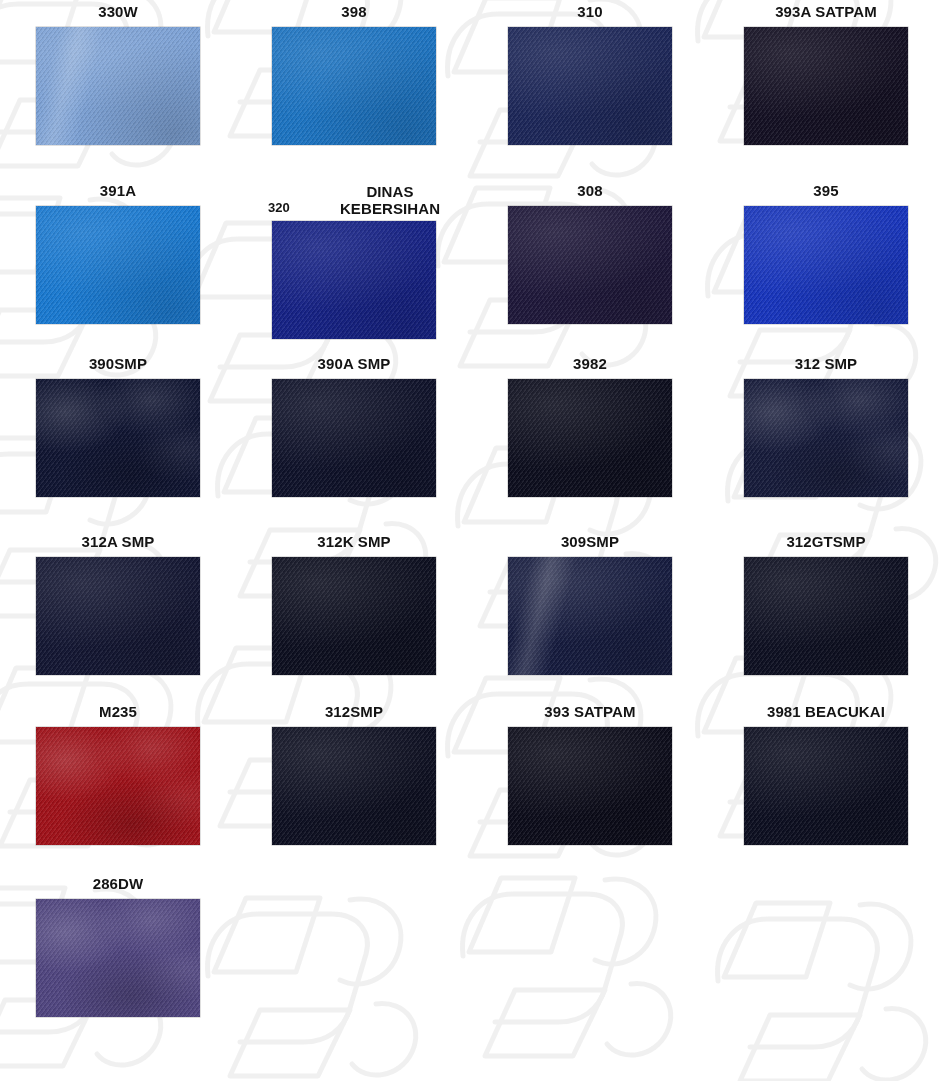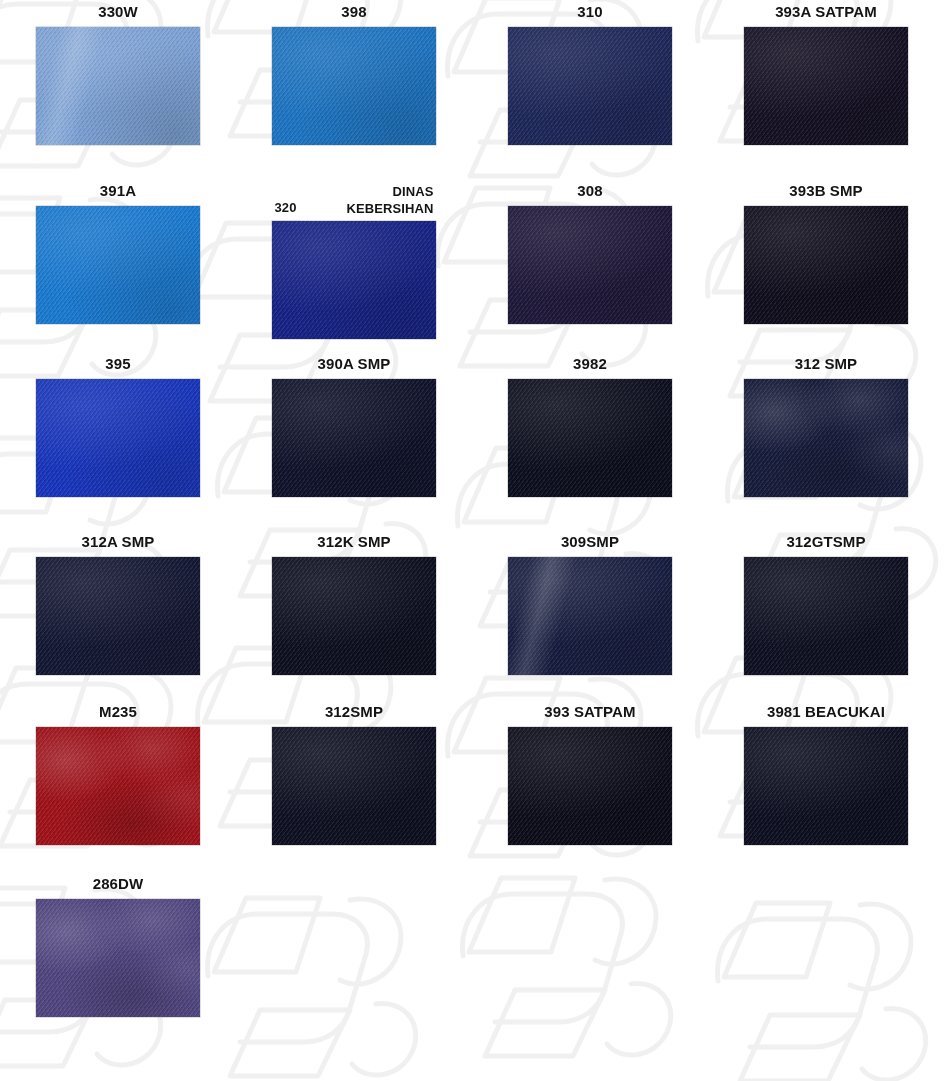--- a/index.html
+++ b/index.html
@@ -72,24 +72,24 @@
     line-height: 17px;
   }
   .label-code.small {
     font-size: 13px;
     align-self: flex-end;
     padding-bottom: 1px;
     margin-right: 4px;
     margin-top: 22px;
   }
   .label-name {
-    font-size: 13px;
+    font-size: 15px;
     font-weight: 700;
     line-height: 17px;
-    text-align: right;
+    text-align: center;
     margin-left: 46px;
   }
   .label-flex {
     display: flex;
     align-items: flex-end;
     justify-content: center;
   }
 
   .swatch {
     width: 164px;
@@ -209,28 +209,28 @@
 KEBERSIHAN</span>
         </div>
       </div>
       <div class="swatch" style="background-color: rgb(20, 32, 132);"></div>
     </div>
     <div class="cell">
       <div class="swatch-label">308</div>
       <div class="swatch" style="background-color: rgb(29, 22, 56);"></div>
     </div>
     <div class="cell">
-      <div class="swatch-label">393B SMP</div>
-      <div class="swatch" style="background-color: rgb(13, 11, 26);"></div>
-    </div>
-    <div class="cell">
       <div class="swatch-label">395</div>
       <div class="swatch" style="background-color: rgb(22, 51, 187);"></div>
     </div>
     <div class="cell">
+      <div class="swatch-label">390SMP</div>
+      <div class="swatch mottled" style="background-color: rgb(14, 19, 48);"></div>
+    </div>
+    <div class="cell">
       <div class="swatch-label">390A SMP</div>
       <div class="swatch" style="background-color: rgb(13, 16, 40);"></div>
     </div>
     <div class="cell">
       <div class="swatch-label">3982</div>
       <div class="swatch" style="background-color: rgb(11, 12, 28);"></div>
     </div>
     <div class="cell">
       <div class="swatch-label">312 SMP</div>
       <div class="swatch mottled" style="background-color: rgb(21, 26, 57);"></div>

